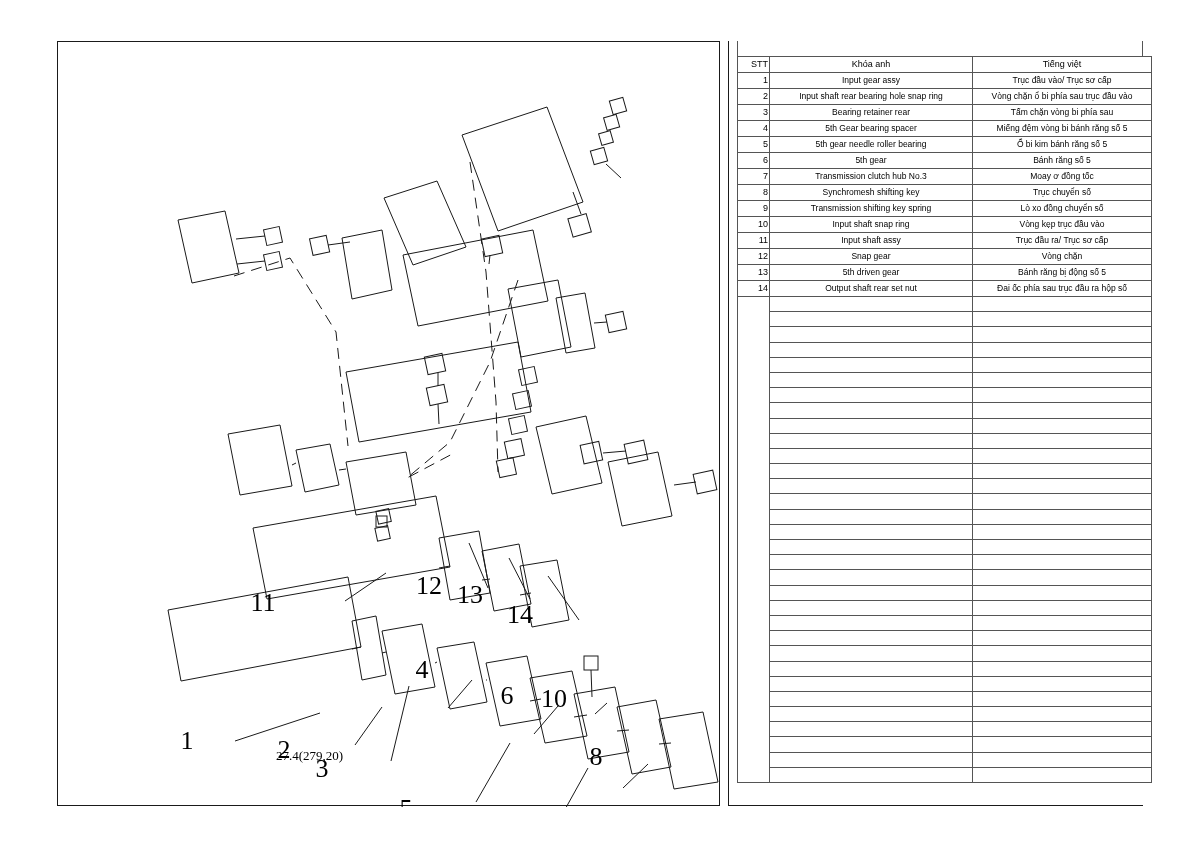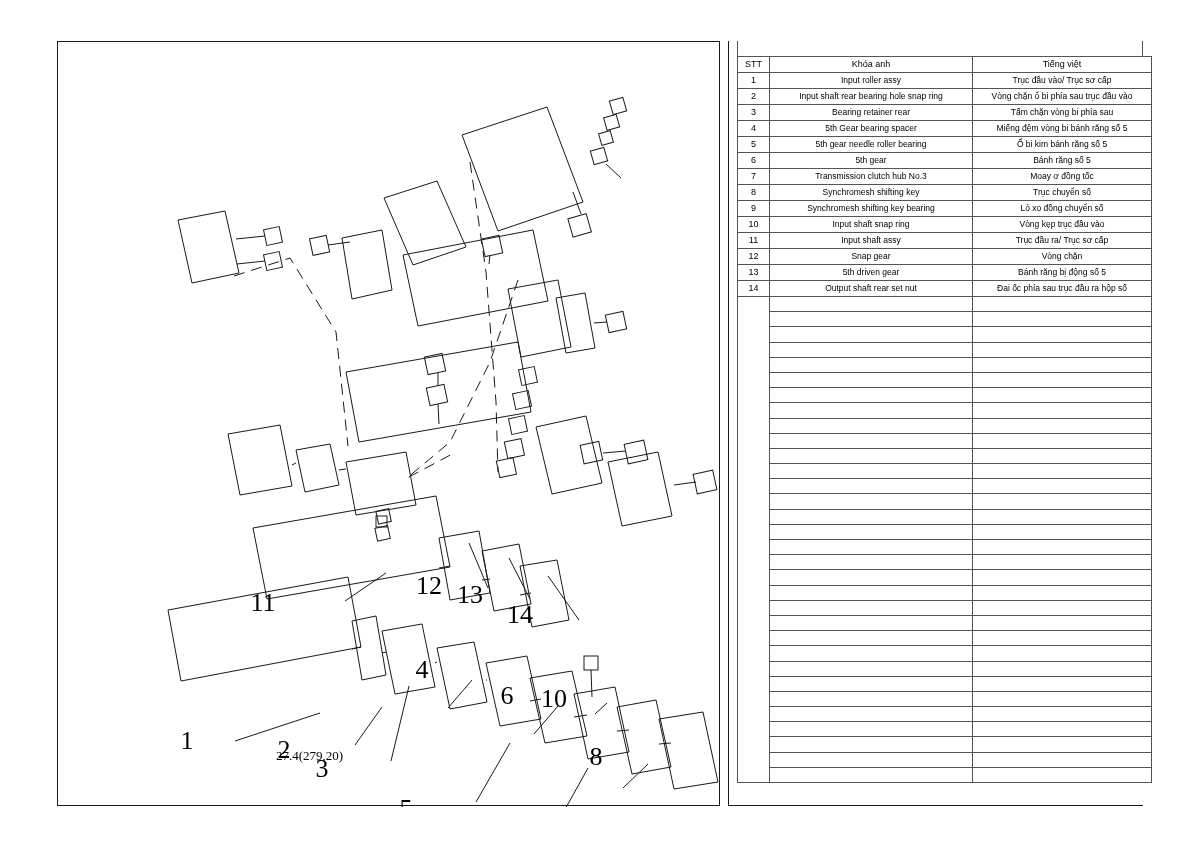--- a/index.html
+++ b/index.html
@@ -34,21 +34,21 @@
     font-size:8.5px;
     line-height:1.0;
     text-align:center;
     vertical-align:middle;
     padding:0 1px;
     height:15px;
     font-weight:normal;
     white-space:nowrap;
     overflow:hidden;
   }
-  .parts-table .c-stt{width:29px;}
+  .parts-table .c-stt{width:29px;text-align:right;}
   .parts-table .c-en{width:200px;}
   .parts-table .c-vi{width:176px;}
   .parts-table thead td{font-size:9px;height:15px;}
   .parts-table tbody td.num{font-size:9px;}
   .parts-table td.blank{height:14.2px;}
   .tbl-top-cap{
     position:absolute;left:737px;top:41px;width:406px;height:15px;
     border-left:1px solid #555;border-right:1px solid #555;
     box-sizing:border-box;
   }
@@ -217,21 +217,21 @@
     <thead>
       <tr>
         <td class="c-stt">STT</td>
         <td class="c-en">Khóa anh</td>
         <td class="c-vi">Tiếng việt</td>
       </tr>
     </thead>
     <tbody id="tbody">
         <tr>
           <td class="c-stt num">1</td>
-          <td class="c-en">Input roller assy</td>
+          <td class="c-en">Input gear assy</td>
           <td class="c-vi">Trục đầu vào/ Trục sơ cấp</td>
         </tr>
         <tr>
           <td class="c-stt num">2</td>
           <td class="c-en">Input shaft rear bearing hole snap ring</td>
           <td class="c-vi">Vòng chặn ổ bi phía sau trục đầu vào</td>
         </tr>
         <tr>
           <td class="c-stt num">3</td>
           <td class="c-en">Bearing retainer rear</td>
@@ -257,21 +257,21 @@
           <td class="c-en">Transmission clutch hub No.3</td>
           <td class="c-vi">Moay ơ đồng tốc</td>
         </tr>
         <tr>
           <td class="c-stt num">8</td>
           <td class="c-en">Synchromesh shifting key</td>
           <td class="c-vi">Trục chuyển số</td>
         </tr>
         <tr>
           <td class="c-stt num">9</td>
-          <td class="c-en">Synchromesh shifting key bearing</td>
+          <td class="c-en">Transmission shifting key spring</td>
           <td class="c-vi">Lò xo đồng chuyển số</td>
         </tr>
         <tr>
           <td class="c-stt num">10</td>
           <td class="c-en">Input shaft snap ring</td>
           <td class="c-vi">Vòng kẹp trục đầu vào</td>
         </tr>
         <tr>
           <td class="c-stt num">11</td>
           <td class="c-en">Input shaft assy</td>

